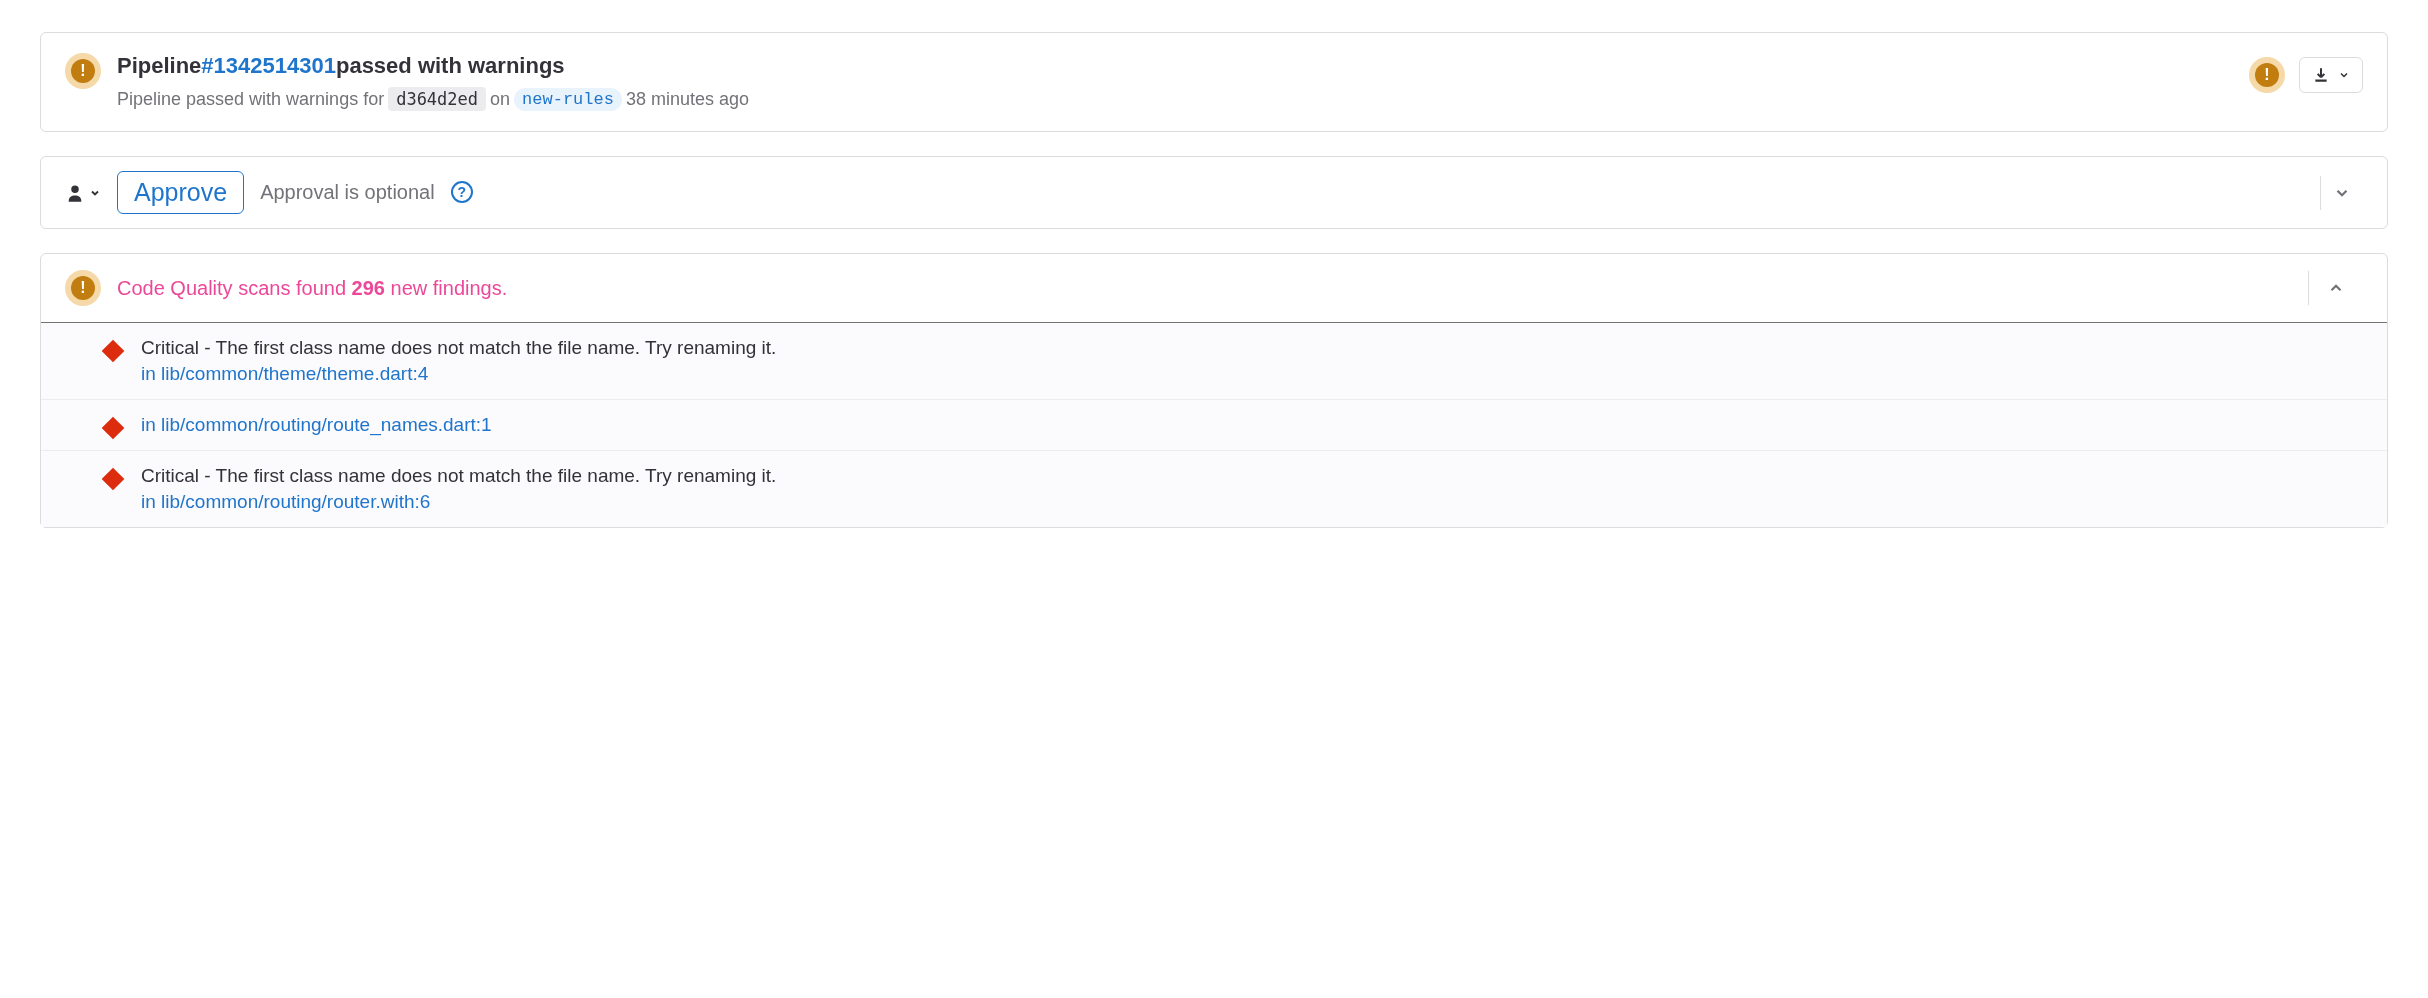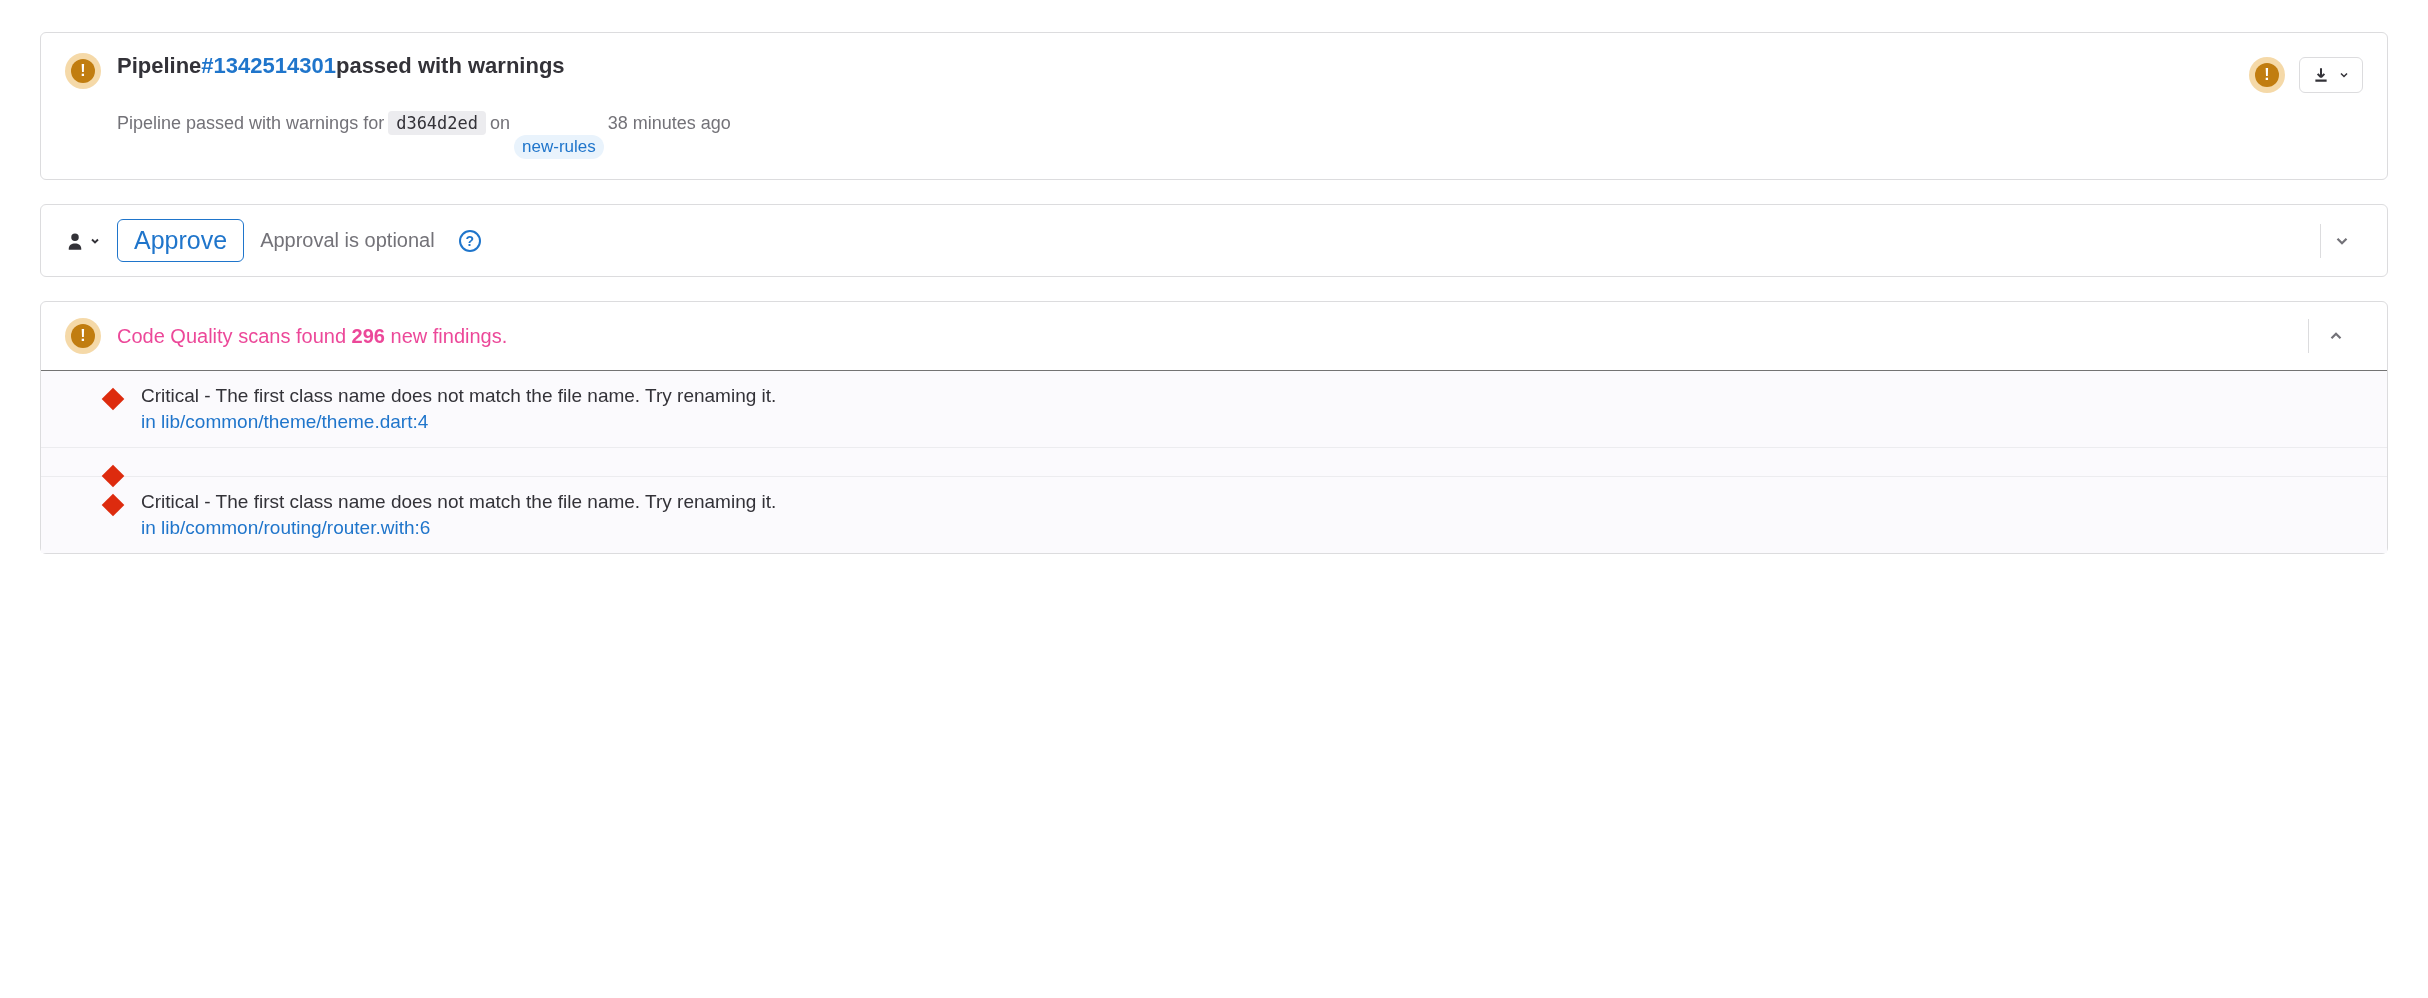--- a/index.html
+++ b/index.html
@@ -39,40 +39,40 @@
     .pipeline-sub {
       font-size: 18px; color: #737278;
       display: flex; flex-wrap: wrap; gap: 4px; align-items: center;
     }
     .code-badge {
       font-family: ui-monospace, SFMono-Regular, Menlo, monospace;
       background: #ececef; color: #333238;
       padding: 2px 8px; border-radius: 4px; font-size: 17px;
     }
     .ref-badge {
-      font-family: Liberation Sans, sans-serif;
+      font-family: Liberation Mono, monospace;
       background: #e9f3fc; color: #1f75cb;
-      padding: 2px 8px; border-radius: 12px; font-size: 17px; margin-top: 48px;
+      padding: 2px 8px; border-radius: 12px; font-size: 17px;
     }
     .pipeline-actions { display: flex; align-items: center; gap: 14px; margin-top: 4px; }
     .download-btn {
       border: 1px solid #dcdcde; border-radius: 6px;
       padding: 8px 12px; background: #fff;
       display: flex; align-items: center; gap: 8px;
       cursor: pointer; color: #333238;
     }
 
     .approve-card { padding: 14px 24px; display: flex; align-items: center; gap: 16px; }
     .reviewers { display: flex; align-items: center; gap: 4px; font-size: 20px; font-weight: 600; color: #333238; cursor: pointer; }
     .approve-btn {
       border: 1px solid #1f75cb; color: #1f75cb; background: #fff;
       padding: 6px 16px; border-radius: 6px; font-size: 25px; font-weight: 500;
       cursor: pointer;
     }
-    .approval-text { font-size: 20px; color: #737278; display: flex; align-items: flex-end; gap: 24px; }
+    .approval-text { font-size: 20px; color: #737278; display: flex; align-items: flex-start; gap: 16px; }
     .help-icon {
       width: 22px; height: 22px; border: 2px solid #1f75cb; border-radius: 50%;
       color: #1f75cb; display: flex; align-items: center; justify-content: center;
       font-size: 14px; font-weight: 700; cursor: pointer;
     }
     .approve-flex { flex: 1; }
     .chevron-toggle {
       padding: 8px 12px; color: #737278; cursor: pointer;
       border-left: 1px solid #dcdcde; margin-left: auto;
       display: flex; align-items: center;
@@ -183,20 +183,25 @@
         <span>The first class name does not match the file name. Try renaming it.</span>
       </div>
       <div class="finding-link">
         <span>in</span>
         <span> </span>
         <span>lib/common/theme/theme.dart:4</span>
       </div>
     </div>
     <div class="finding">
       <div class="sev-icon"></div>
+      <div class="finding-link">
+        <span>in</span>
+        <span> </span>
+        <span>lib/common/routing/route_names.dart:1</span>
+      </div>
     </div>
     <div class="finding">
       <div class="sev-icon"></div>
       <div class="finding-text">
         <span>Critical</span>
         <span> - </span>
         <span>The first class name does not match the file name. Try renaming it.</span>
       </div>
       <div class="finding-link">
         <span>in</span>

